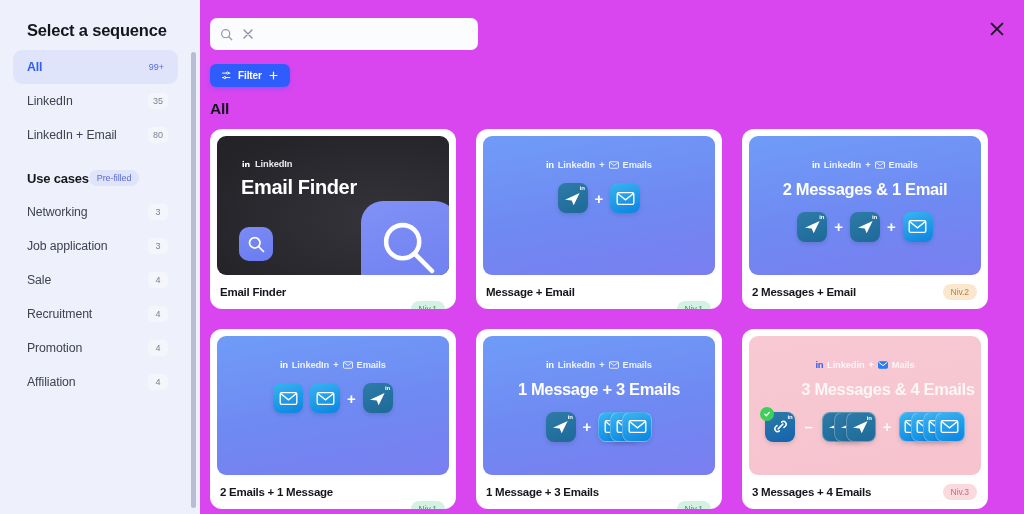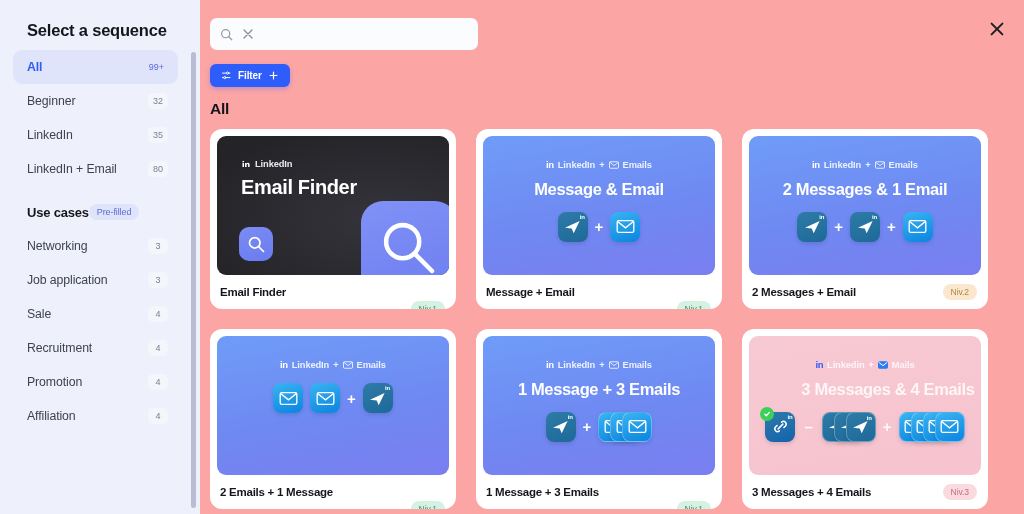--- a/index.html
+++ b/index.html
@@ -5,21 +5,21 @@
   * { box-sizing: border-box; margin: 0; padding: 0; }
   html, body {
     width: 1024px; height: 514px;
     overflow: hidden;
     font-family: "Liberation Sans", sans-serif;
     background: #eef1fb;
   }
   .modal {
     position: relative;
     width: 1024px; height: 514px;
-    background: #fca5a5;
+    background: #d946ef;
     display: flex;
     overflow: hidden;
   }
 
   
   .close-btn {
     position: absolute;
     top: 14px; right: 12px;
     width: 30px; height: 30px;
     display: flex; align-items: center; justify-content: center;
@@ -324,24 +324,20 @@
     <div class="sidebar-title">Select a sequence</div>
 
     <div class="side-scroll">
       <nav class="side-list">
 
         <div class="side-item active">
           <span class="side-item-label">All</span>
           <span class="side-count">99+</span>
         </div>
         <div class="side-item">
-          <span class="side-item-label">Beginner</span>
-          <span class="side-count">32</span>
-        </div>
-        <div class="side-item">
           <span class="side-item-label">LinkedIn</span>
           <span class="side-count">35</span>
         </div>
         <div class="side-item">
           <span class="side-item-label">LinkedIn + Email</span>
           <span class="side-count">80</span>
         </div>
 
         <div class="section-head">
           <span class="section-title">Use cases</span>
@@ -449,21 +445,20 @@
           <div class="v-head">
             <span class="in-logo">in</span>
             <span>LinkedIn</span>
             <span>+</span>
             <svg viewBox="0 0 16 12" fill="none" stroke="#ffffff" stroke-width="1.3">
               <rect x="0.8" y="0.8" width="14.4" height="10.4" rx="1.4"></rect>
                 <path d="M1.2 1.6 L8 7 L14.8 1.6"></path>
             </svg>
             <span>Emails</span>
           </div>
-          <div class="v-title">Message &amp; Email</div>
           <div class="v-icons">
             <div class="ic ic-msg">
               <span class="badge-in">in</span>
               <svg viewBox="0 0 24 24" fill="#ffffff">
                   <path d="M2.5 13.5 L21 5 L13.5 20.5 L11 14.5 Z"></path>
                 </svg>
             </div>
             <span class="plus-sep">+</span>
             <div class="ic ic-mail">
               <svg viewBox="0 0 24 18" fill="none" stroke="#ffffff" stroke-width="1.7">

